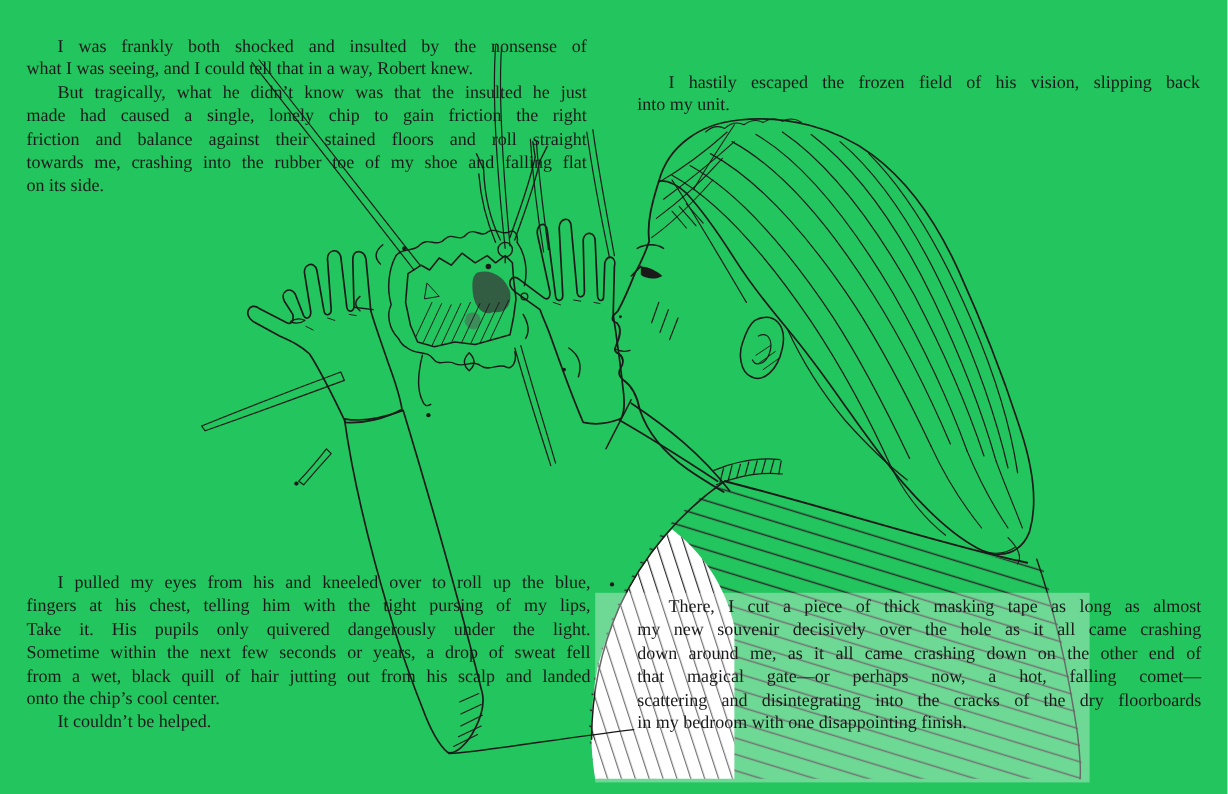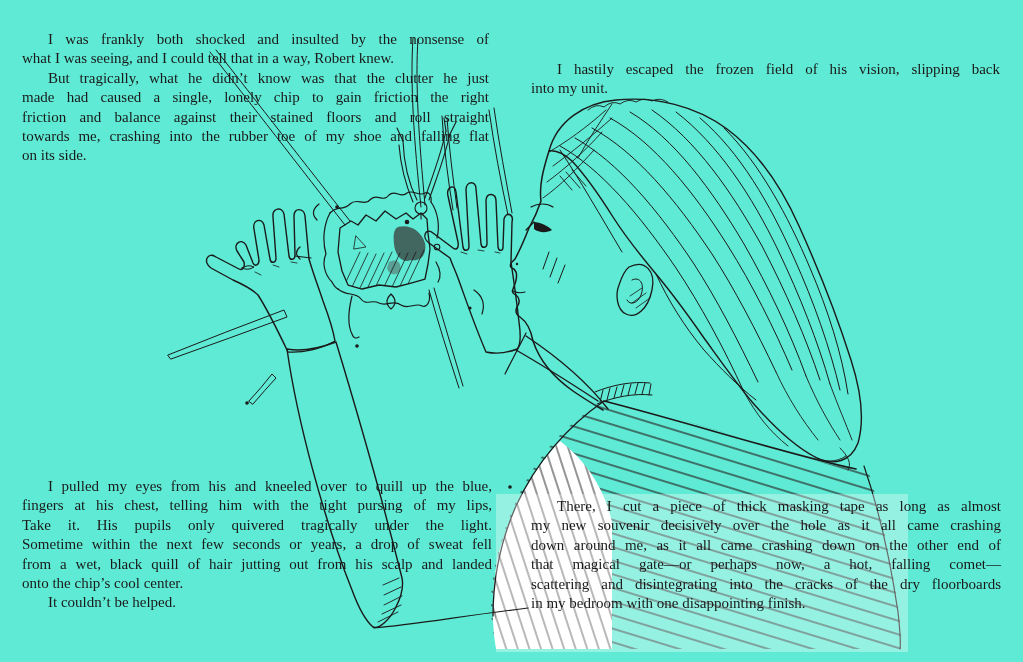--- a/index.html
+++ b/index.html
@@ -1,16 +1,16 @@
 <!DOCTYPE html>
 <html><head>
 <meta charset="utf-8">
 <style>
   html,body{margin:0;padding:0;background:#ffffff;}
-  .page{position:relative;width:1023px;height:662px;background:#5eead4;overflow:hidden;
+  .page{position:relative;width:1023px;height:662px;background:#22c55e;overflow:hidden;
         font-family:"Liberation Serif",serif;color:#1a1a1a;}
   .art{position:absolute;left:0;top:0;z-index:1;}
   .col{position:absolute;z-index:2;font-size:15px;line-height:19.4px;color:#1a1a1a;}
   .line{white-space:nowrap;text-align:justify;text-align-last:justify;height:19.4px;}
   .line.end{text-align-last:left;}
   .line.ind{padding-left:26px;}
   .tl{left:22px;top:30px;width:467px;}
   .tr{left:531px;top:32px;width:469px;margin-top:28px;}
   .bl{left:22px;top:477px;width:470px;}
   .br{left:531px;top:497px;width:470px;}
@@ -220,36 +220,36 @@
           <path d="M635,394 L638,383"></path>
         <path d="M642,394 L645,383"></path>
           <path d="M649,395 L651,384"></path>
       </g>
     </g>
   </svg>
 
   <div class="col tl">
     <div class="line ind">I was frankly both shocked and insulted by the nonsense of</div>
     <div class="line end">what I was seeing, and I could tell that in a way, Robert knew.</div>
-    <div class="line ind">But tragically, what he didn’t know was that the clutter he just</div>
+    <div class="line ind">But tragically, what he didn’t know was that the insulted he just</div>
     <div class="line">made had caused a single, lonely chip to gain friction the right</div>
     <div class="line">friction and balance against their stained floors and roll straight</div>
     <div class="line">towards me, crashing into the rubber toe of my shoe and falling flat</div>
     <div class="line end">on its side.</div>
   </div>
 
   <div class="col tr">
     <div class="line ind">I hastily escaped the frozen field of his vision, slipping back</div>
     <div class="line end">into my unit.</div>
   </div>
 
   <div class="col bl">
-    <div class="line ind">I pulled my eyes from his and kneeled over to quill up the blue,</div>
+    <div class="line ind">I pulled my eyes from his and kneeled over to roll up the blue,</div>
     <div class="line">fingers at his chest, telling him with the tight pursing of my lips,</div>
-    <div class="line">Take it. His pupils only quivered tragically under the light.</div>
+    <div class="line">Take it. His pupils only quivered dangerously under the light.</div>
     <div class="line">Sometime within the next few seconds or years, a drop of sweat fell</div>
     <div class="line">from a wet, black quill of hair jutting out from his scalp and landed</div>
     <div class="line end">onto the chip’s cool center.</div>
     <div class="line ind end">It couldn’t be helped.</div>
   </div>
 
   <div class="col br">
     <div class="line ind">There, I cut a piece of thick masking tape as long as almost</div>
     <div class="line">my new souvenir decisively over the hole as it all came crashing</div>
     <div class="line">down around me, as it all came crashing down on the other end of</div>

